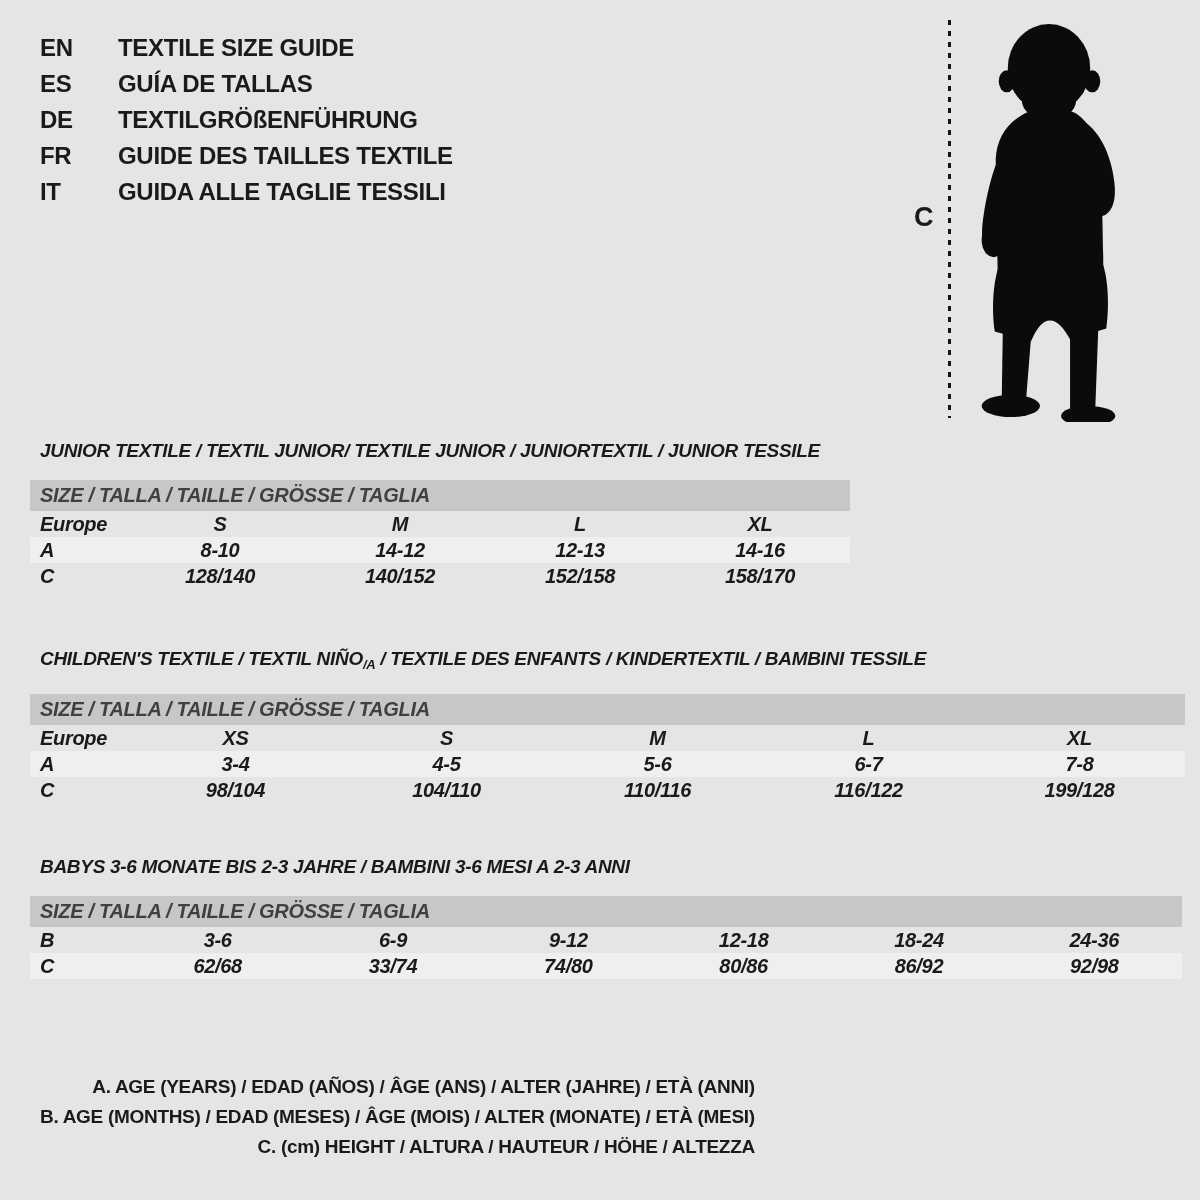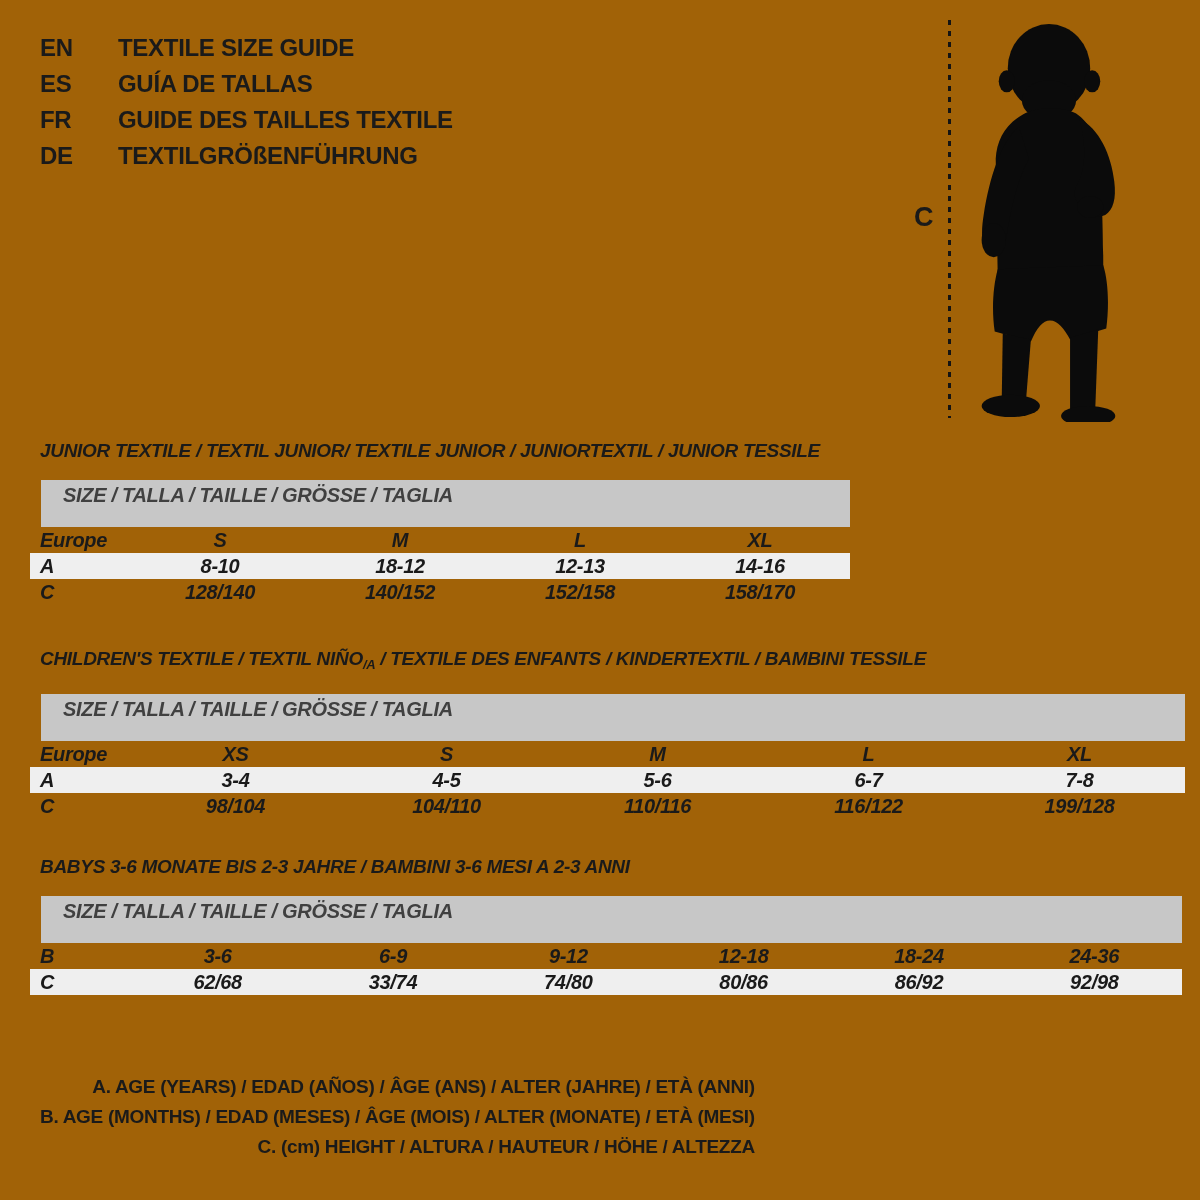--- a/index.html
+++ b/index.html
@@ -11,21 +11,21 @@
   *{margin:0;padding:0;box-sizing:border-box;}
   html,body{background:#fff;}
   body{
     font-family:"Liberation Sans","DejaVu Sans",sans-serif;
     font-weight:bold;
     color:var(--ink);
   }
   .page{
     position:relative;
     width:1200px;height:1200px;
-    background:#a16207;
+    background:#e5e5e5;
     overflow:hidden;
     letter-spacing:-0.3px;
   }
   
   .lang-list{position:absolute;left:40px;top:30px;}
   .lang-row{display:flex;height:36px;align-items:center;font-size:24px;}
   .lang-code{width:78px;flex:0 0 78px;}
   
   .figure{position:absolute;left:900px;top:0;width:300px;height:430px;}
   .c-label{position:absolute;left:14px;top:202px;font-size:27px;}
@@ -39,24 +39,23 @@
   .section-junior{top:436px;}
   .section-children{top:644px;}
   .section-babies{top:852px;}
   .section-junior .sg-table{width:820px;}
   .section-children .sg-table{width:1155px;}
   .section-babies .sg-table{width:1152px;}
   .sg-heading{margin-left:10px;margin-bottom:14px;font-size:19px;}
   .sg-heading-line{line-height:30px;white-space:nowrap;}
   .sg-heading .sub{font-size:13px;vertical-align:-4px;}
   .sg-bar{
-    height:47px;background:var(--bar);color:var(--bar-ink);
-    font-size:20px;line-height:31px;padding-left:22px;
+    height:31px;background:var(--bar);color:var(--bar-ink);
+    font-size:20px;line-height:31px;padding-left:10px;
     white-space:nowrap;
-    margin-left:11px;
   }
   .sg-row{display:flex;height:26px;align-items:center;font-size:20px;}
   .sg-row.shaded{background:var(--alt);}
   .sg-label{flex:0 0 100px;padding-left:10px;}
   .sg-cell{flex:1;text-align:center;}
   
   .legend{position:absolute;left:40px;top:1072px;font-size:19px;}
   .legend-line{line-height:30px;white-space:nowrap;text-align:right;}
 </style>
 </head>
@@ -67,26 +66,30 @@
   <div class="lang-list" id="langList">
       <div class="lang-row">
         <span class="lang-code">EN</span>
         <span class="lang-title">TEXTILE SIZE GUIDE</span>
       </div>
       <div class="lang-row">
         <span class="lang-code">ES</span>
         <span class="lang-title">GUÍA DE TALLAS</span>
       </div>
       <div class="lang-row">
+        <span class="lang-code">DE</span>
+        <span class="lang-title">TEXTILGRÖßENFÜHRUNG</span>
+      </div>
+      <div class="lang-row">
         <span class="lang-code">FR</span>
         <span class="lang-title">GUIDE DES TAILLES TEXTILE</span>
       </div>
       <div class="lang-row">
-        <span class="lang-code">DE</span>
-        <span class="lang-title">TEXTILGRÖßENFÜHRUNG</span>
+        <span class="lang-code">IT</span>
+        <span class="lang-title">GUIDA ALLE TAGLIE TESSILI</span>
       </div>
     </div>
 
   <div class="figure">
     <span class="c-label">C</span>
     <div class="dash-line"></div>
     <svg width="172" height="404" viewBox="0 0 170 402" aria-hidden="true">
       <g fill="#0b0b0b">
         <ellipse cx="82" cy="50" rx="41" ry="44"></ellipse>
         <ellipse cx="40" cy="63" rx="8" ry="11"></ellipse>
@@ -116,21 +119,21 @@
           <div class="sg-row">
             <div class="sg-label">Europe</div>
             <div class="sg-cell">S</div>
             <div class="sg-cell">M</div>
             <div class="sg-cell">L</div>
             <div class="sg-cell">XL</div>
           </div>
           <div class="sg-row shaded">
             <div class="sg-label">A</div>
             <div class="sg-cell">8-10</div>
-            <div class="sg-cell">18-12</div>
+            <div class="sg-cell">14-12</div>
             <div class="sg-cell">12-13</div>
             <div class="sg-cell">14-16</div>
           </div>
           <div class="sg-row">
             <div class="sg-label">C</div>
             <div class="sg-cell">128/140</div>
             <div class="sg-cell">140/152</div>
             <div class="sg-cell">152/158</div>
             <div class="sg-cell">158/170</div>
           </div>

